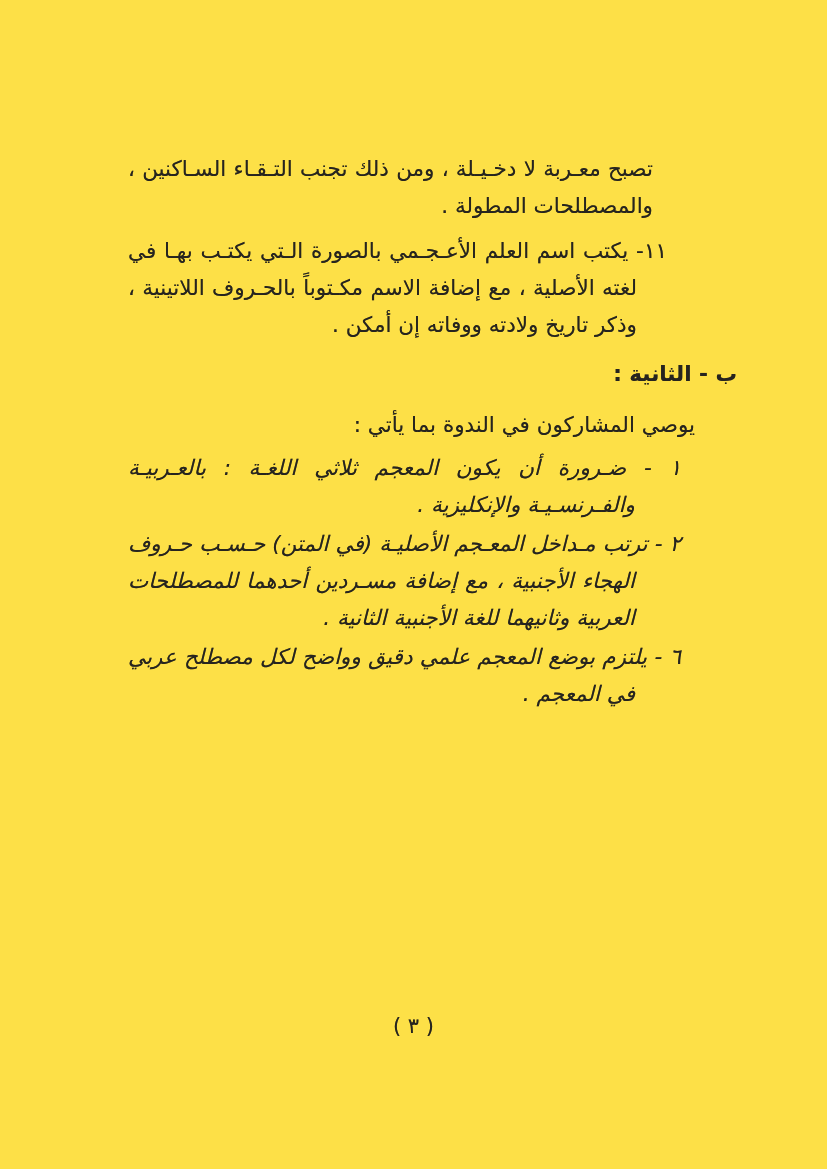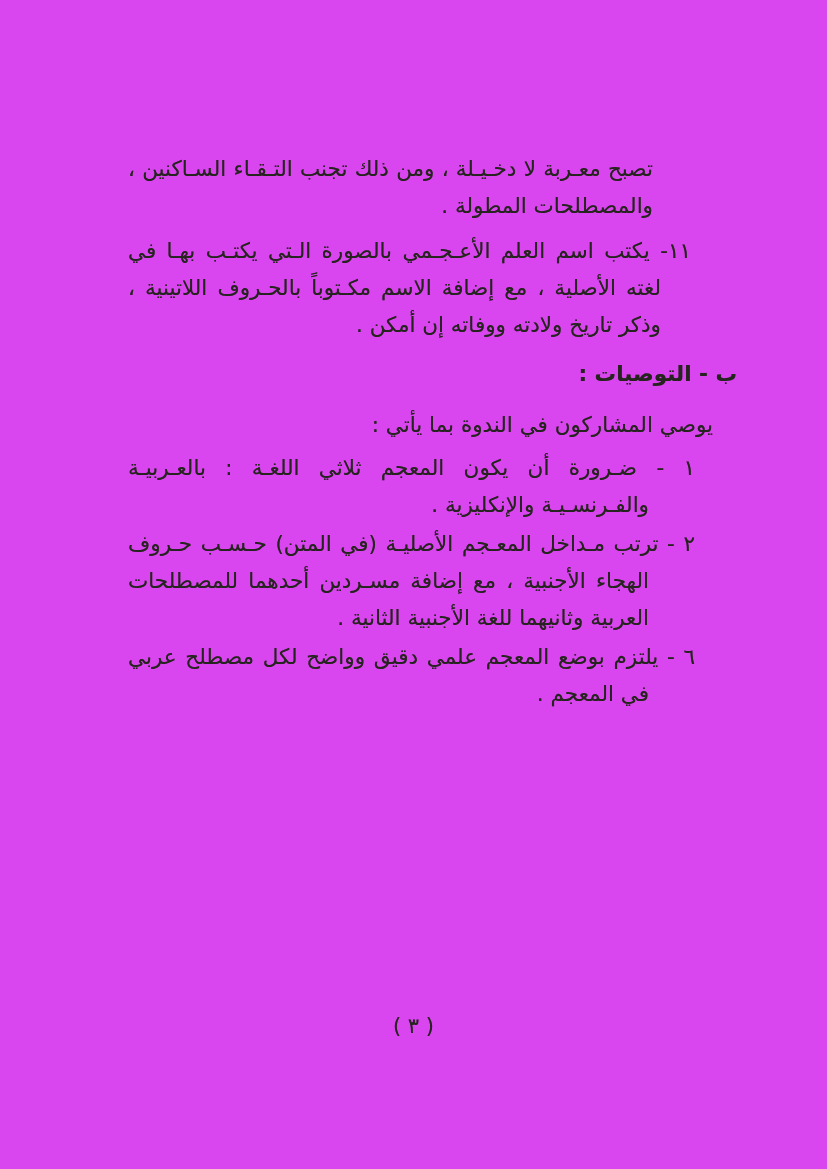--- a/index.html
+++ b/index.html
@@ -5,58 +5,59 @@
   html, body {
     margin: 0;
     padding: 0;
     background: #ffffff;
   }
   .page {
     position: relative;
     width: 827px;
     height: 1169px;
     margin: 0 auto;
-    background: #d946ef;
+    background: #fde047;
     overflow: hidden;
     font-family: "DejaVu Sans", sans-serif;
     color: #26241f;
   }
   .text-block {
     position: absolute;
     top: 150px;
     left: 0;
     right: 0;
     padding: 0 90px 0 128px;
     direction: rtl;
     font-size: 21.5px;
     line-height: 37px;
     text-align: justify;
     text-shadow: 0 0 0.5px rgba(40,38,30,0.55);
   }
   .opening-paragraph {
     margin: 0 84px 8px 0;
   }
   .item-11 {
-    margin: 0 46px 0 0;
+    margin: 0 70px 0 0;
     padding-right: 30px;
     text-indent: -30px;
   }
   .section-heading {
     font-weight: bold;
     margin: 12px 0 14px 0;
     text-align: right;
   }
   .lead-line {
-    margin: 0 24px 6px 0;
+    margin: 0 42px 6px 0;
     text-align: right;
   }
   .rec-item {
-    margin: 0 42px 2px 0;
+    margin: 0 56px 2px 0;
     padding-right: 46px;
     text-indent: -46px;
+    font-style: italic;
   }
   .rec-item.gap-after {
     margin-bottom: 6px;
   }
   .item-num {
     white-space: nowrap;
   }
   .page-number {
     position: absolute;
     top: 1014px;
@@ -74,21 +75,21 @@
 <body>
 
 <div class="page">
 
   <div class="text-block">
 
     <p class="opening-paragraph">تصبح معـربة لا دخـيـلة ، ومن ذلك تجنب التـقـاء السـاكنين ، والمصطلحات المطولة .</p>
 
     <p class="item-11"><span class="item-num">١١-</span> <span>يكتب اسم العلم الأعـجـمي بالصورة الـتي يكتـب بهـا في لغته الأصلية ، مع إضافة الاسم مكـتوباً بالحـروف اللاتينية ، وذكر تاريخ ولادته ووفاته إن أمكن .</span></p>
 
-    <p class="section-heading">ب - التوصيات :</p>
+    <p class="section-heading">ب - الثانية :</p>
 
     <p class="lead-line">يوصي المشاركون في الندوة بما يأتي :</p>
 
     <p class="rec-item"><span class="item-num">١ -</span> <span>ضـرورة أن يكون المعجم ثلاثي اللغـة : بالعـربيـة والفـرنسـيـة والإنكليزية .</span></p>
 
     <p class="rec-item"><span class="item-num">٢ -</span> <span>ترتب مـداخل المعـجم الأصليـة (في المتن) حـسـب حـروف الهجاء الأجنبية ، مع إضافة مسـردين أحدهما للمصطلحات العربية وثانيهما للغة الأجنبية الثانية .</span></p>
 
 
 
 

